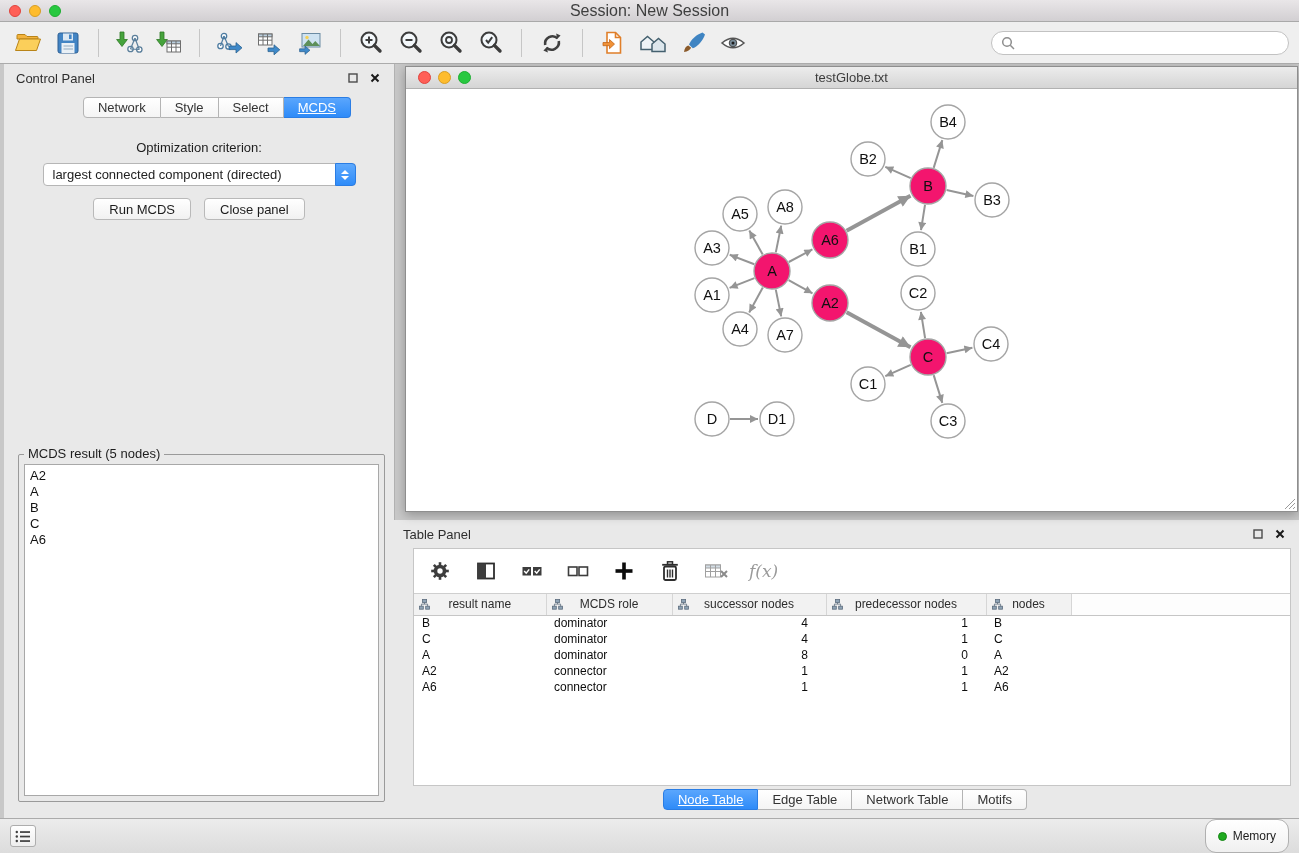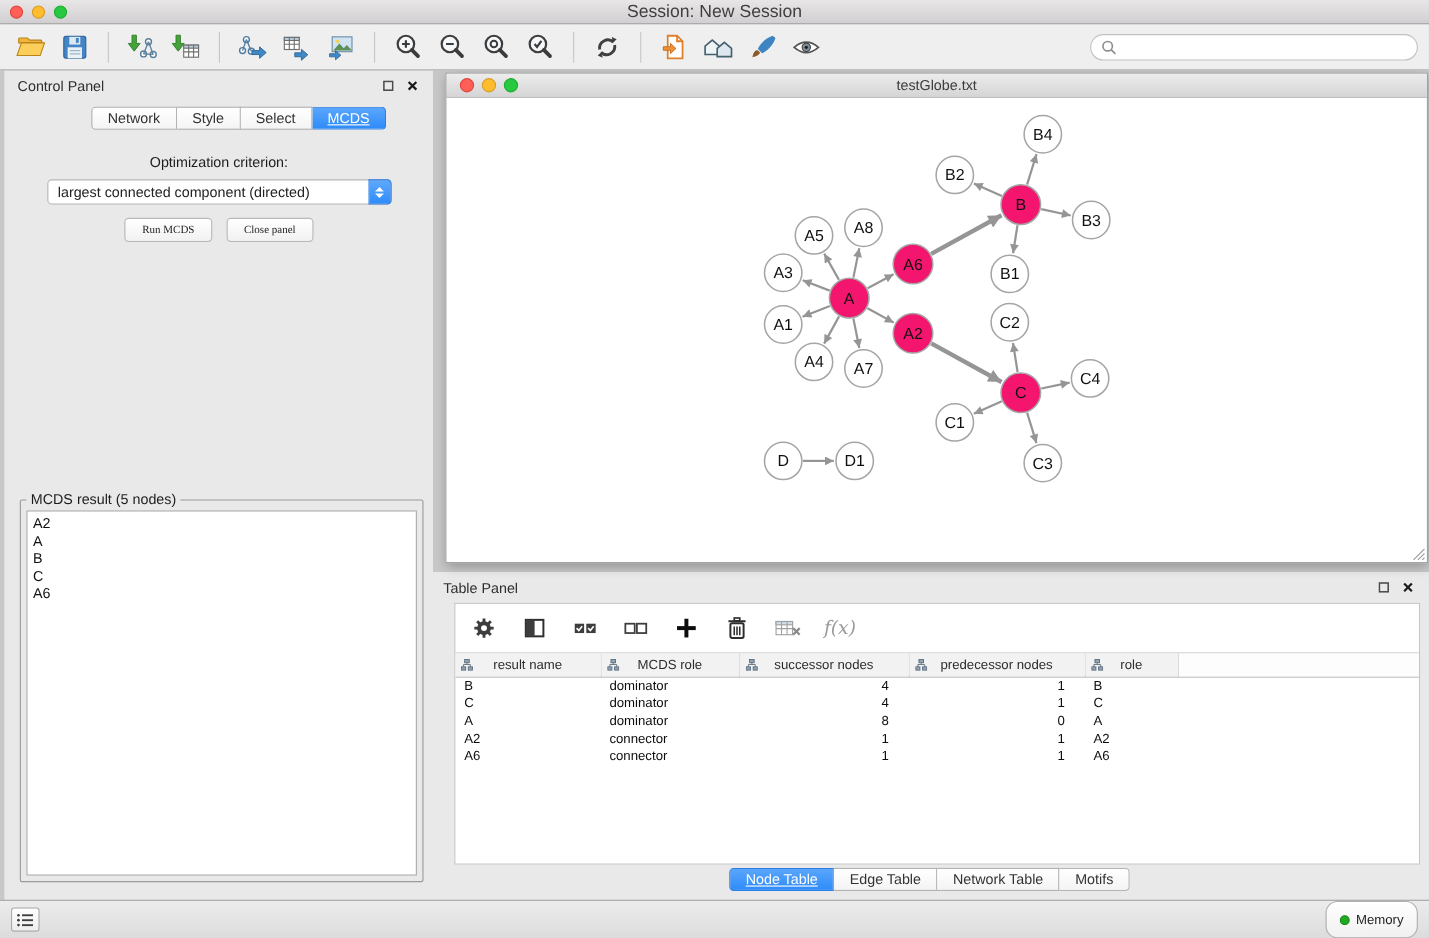--- a/index.html
+++ b/index.html
@@ -47,21 +47,21 @@
   .opt-label { text-align:center; margin-top:22px; font-size:13px; color:#1d1d1d; }
   .dropdown { margin:8px auto 0; width:313px; height:23px; background:#fff; border:1px solid #b6b6b6;
     border-radius:4px; display:flex; align-items:center; position:relative; padding-left:9px; font-size:13px; }
   .dd-stepper { position:absolute; right:-1px; top:-1px; width:21px; height:23px;
     background:linear-gradient(#5ea9fd,#2f8cf9); border-radius:0 4px 4px 0; border:1px solid #2a7de4;
     display:flex; flex-direction:column; align-items:center; justify-content:center; gap:2px; }
   .dd-up { width:0; height:0; border-left:4px solid transparent; border-right:4px solid transparent; border-bottom:4px solid #fff; }
   .dd-down { width:0; height:0; border-left:4px solid transparent; border-right:4px solid transparent; border-top:4px solid #fff; }
   .btn-row { display:flex; justify-content:center; gap:13px; margin-top:12px; }
   .mac-btn { background:linear-gradient(#ffffff,#f1f1f1); border:1px solid #b9b9b9; border-radius:4px;
-    height:22px; padding:0 15px; font-size:10px; color:#1d1d1d; font-family:Liberation Serif, serif; }
+    height:22px; padding:0 15px; font-size:13px; color:#1d1d1d; font-family:Liberation Sans, sans-serif; }
   .result-group { position:absolute; left:14px; right:9px; top:390px; bottom:16px;
     border:1px solid #9a9a9a; border-radius:2px; }
   .result-legend { position:absolute; top:-9px; left:5px; background:#e9e9e9; padding:0 4px; font-size:13px; color:#1d1d1d; }
   .result-list { position:absolute; left:5px; right:5px; top:9px; bottom:5px; background:#fff;
     border:1px solid #a8a8a8; overflow:auto; padding:3px 5px; }
   .result-item { font-size:13px; line-height:16px; color:#111; }
 
   
   .network-window { position:absolute; left:405px; top:66px; width:893px; height:446px;
     background:#fff; border:1px solid #8e8e8e; box-shadow:0 3px 10px rgba(0,0,0,0.28); z-index:10; }
@@ -566,21 +566,21 @@
             </th>
             <th>
               <span class="attr-ico">
                   <svg width="11" height="11" viewBox="0 0 11 11">
                     <rect x="3.4" y="0.5" width="4.2" height="3" fill="#8fa3b5" stroke="#5d6d7e" stroke-width="0.8"></rect>
                     <rect x="0.5" y="7.2" width="3.8" height="3" fill="#8fa3b5" stroke="#5d6d7e" stroke-width="0.8"></rect>
                     <rect x="6.7" y="7.2" width="3.8" height="3" fill="#8fa3b5" stroke="#5d6d7e" stroke-width="0.8"></rect>
                     <path d="M5.5 3.5 v1.6 M2.4 7.2 V5.1 h6.2 v2.1" stroke="#5d6d7e" fill="none" stroke-width="0.8"></path>
                   </svg>
                 </span>
-              <span>role</span>
+              <span>nodes</span>
             </th>
             <th class="cf"></th>
           </tr>
         </thead>
         <tbody id="table-body">
             <tr>
               <td class="c0">B</td>
               <td class="c1">dominator</td>
               <td class="c2">4</td>
               <td class="c3">1</td>

